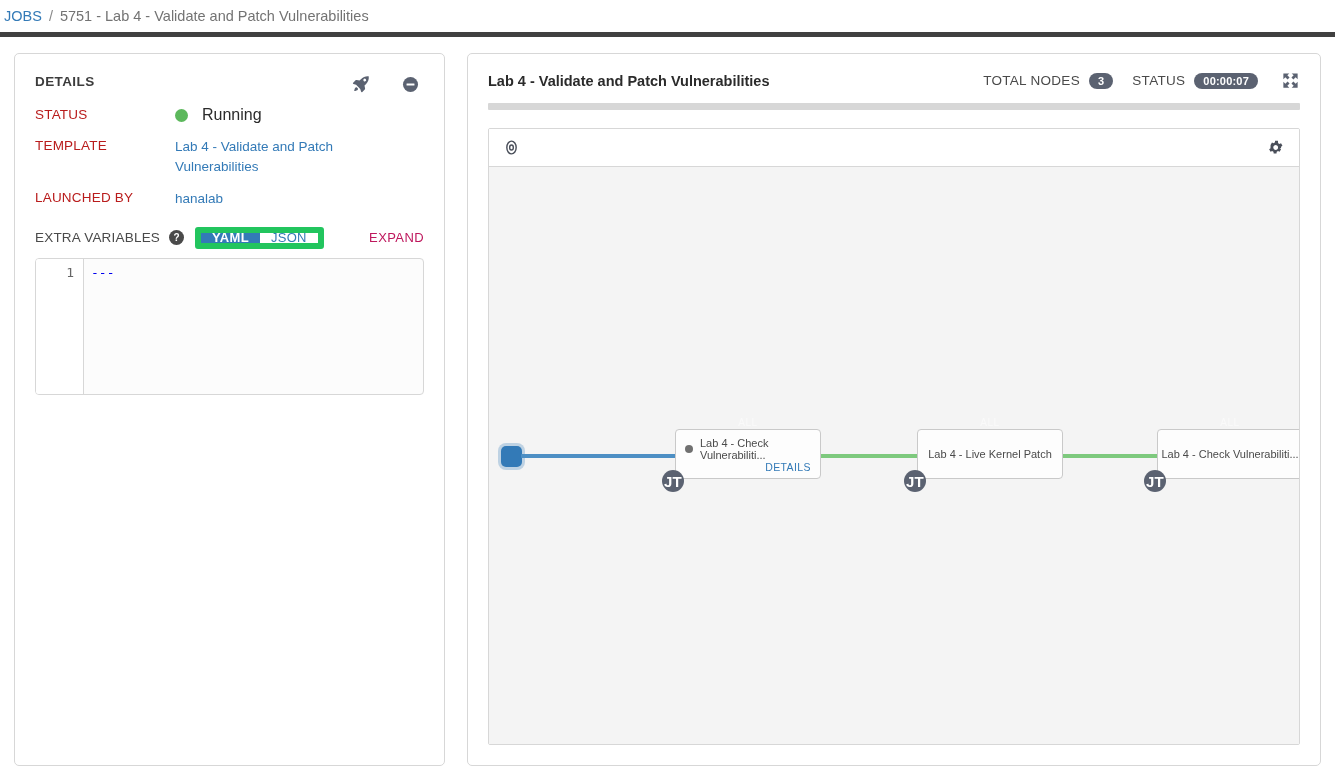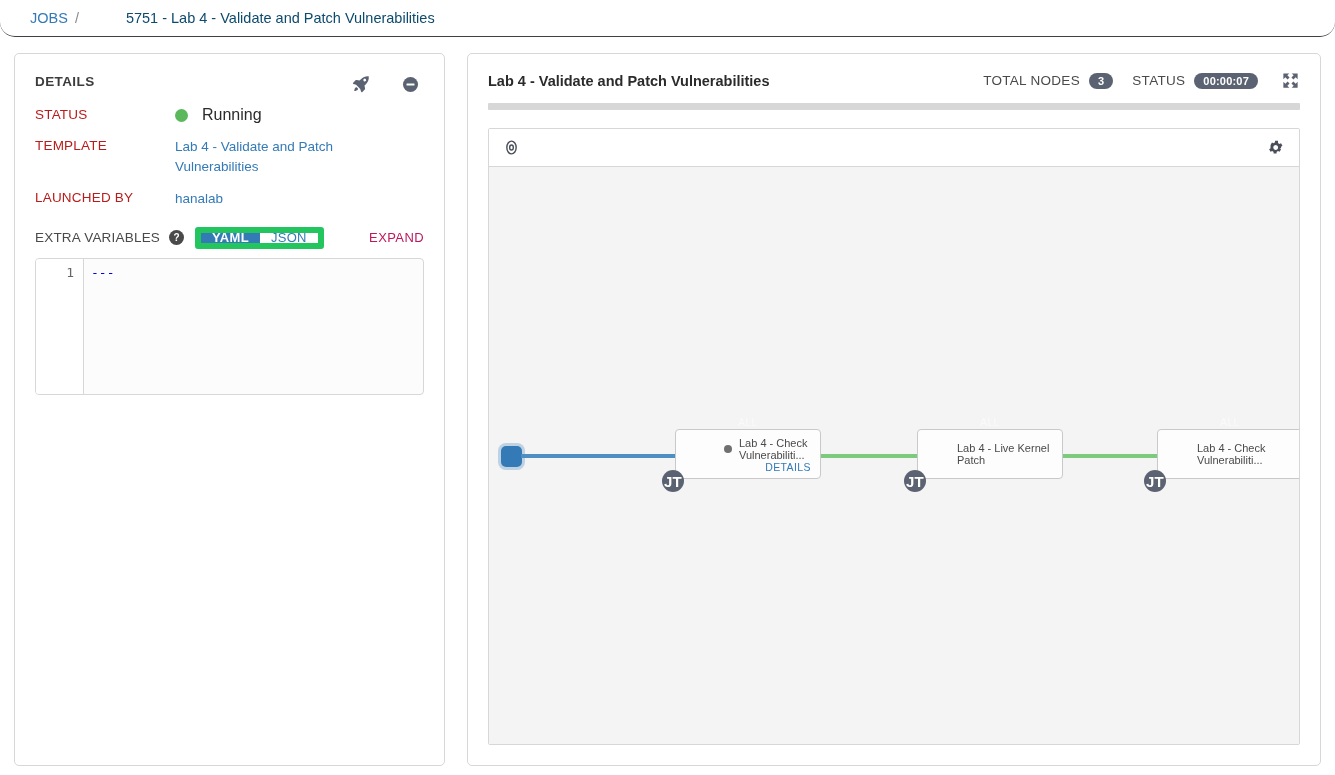--- a/index.html
+++ b/index.html
@@ -10,35 +10,34 @@
     font-family: "Liberation Sans", sans-serif;
     color: #3c3c3c;
     overflow: hidden;
   }
 
   
   #breadcrumb-bar {
     height: 37px;
     display: flex;
     align-items: center;
-    padding-left: 30px;
-    border-bottom: 1px solid #404040;
+    padding-left: 4px;
+    border-bottom: 5px solid #404040;
     font-size: 14.5px;
-    border-radius: 15px;
   }
   #breadcrumb-bar .crumb-link {
     color: #337ab7;
     text-decoration: none;
     cursor: pointer;
   }
   #breadcrumb-bar .crumb-sep {
     color: #8a8a8a;
     margin: 0 7px;
   }
-  #breadcrumb-bar .crumb-current { color: #0c4a6e; margin-left: 40px; }
+  #breadcrumb-bar .crumb-current { color: #737373; }
 
   
   #page-body {
     display: flex;
     padding: 16px 14px 0 14px;
     gap: 22px;
     height: 738px;
   }
 
   
@@ -248,21 +247,20 @@
     position: absolute;
     height: 4px;
     border-radius: 1px;
   }
   .wf-node {
     position: absolute;
     background: #fdfdfd;
     border: 1px solid #c9c9c9;
     border-radius: 4px;
     cursor: pointer;
-    padding-left: 39px;
   }
   .node-all-label {
     position: absolute;
     top: -13px;
     left: 0; right: 0;
     text-align: center;
     font-size: 10px;
     color: #fafafa;
     letter-spacing: .5px;
   }

